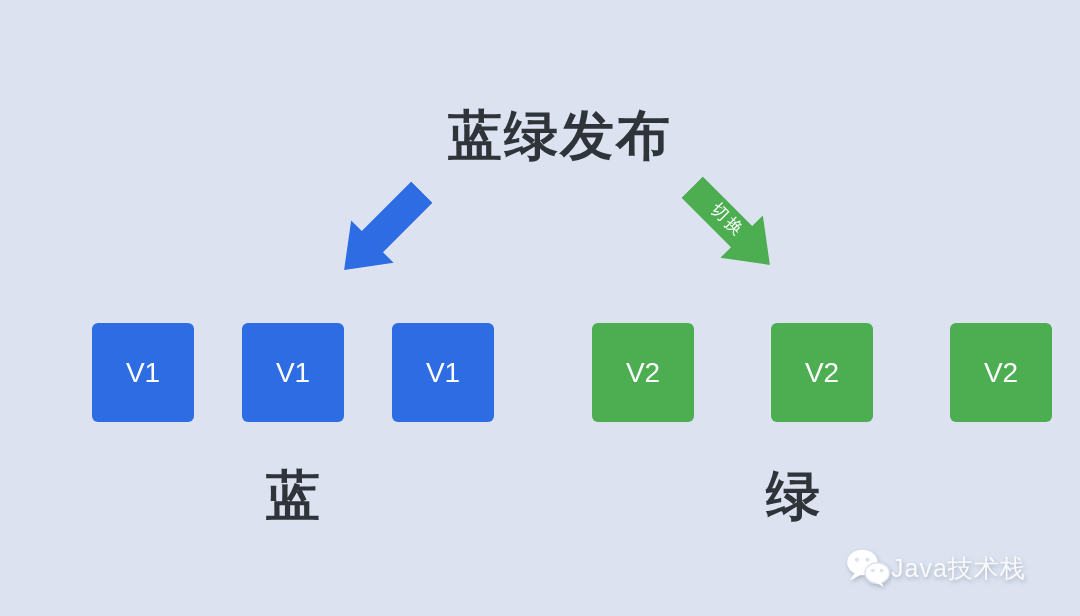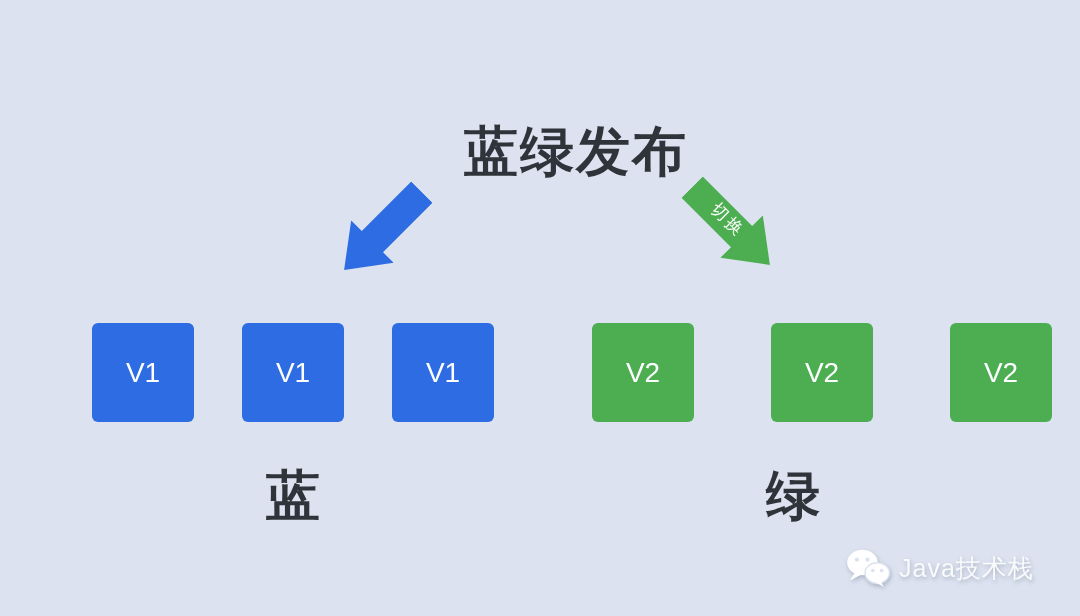--- a/index.html
+++ b/index.html
@@ -14,21 +14,21 @@
     height: 616px;
     margin: 0 auto;
     background: #dce2ef;
     overflow: hidden;
   }
   .page-title {
     position: absolute;
     top: 100px;
     left: 560px;
     transform: translateX(-50%);
-    margin: 16px;
+    margin: 0;
     font-size: 54px;
     font-weight: 700;
     letter-spacing: 2px;
     color: #2f343a;
     white-space: nowrap;
   }
   .arrow {
     position: absolute;
     width: 60px;
     height: 110px;
@@ -88,21 +88,21 @@
     font-weight: 700;
     color: #2f343a;
     line-height: 1;
   }
   .watermark {
     position: absolute;
     left: 846px;
     top: 549px;
     display: flex;
     align-items: center;
-    gap: 9px;
+    gap: 1px;
     filter: drop-shadow(1px 2px 2px rgba(130, 140, 160, 0.55));
   }
   .watermark-text {
     color: #f9fafc;
     font-size: 25px;
     letter-spacing: 1px;
     white-space: nowrap;
   }
   .wechat-icon svg { display: block; }
 </style>

